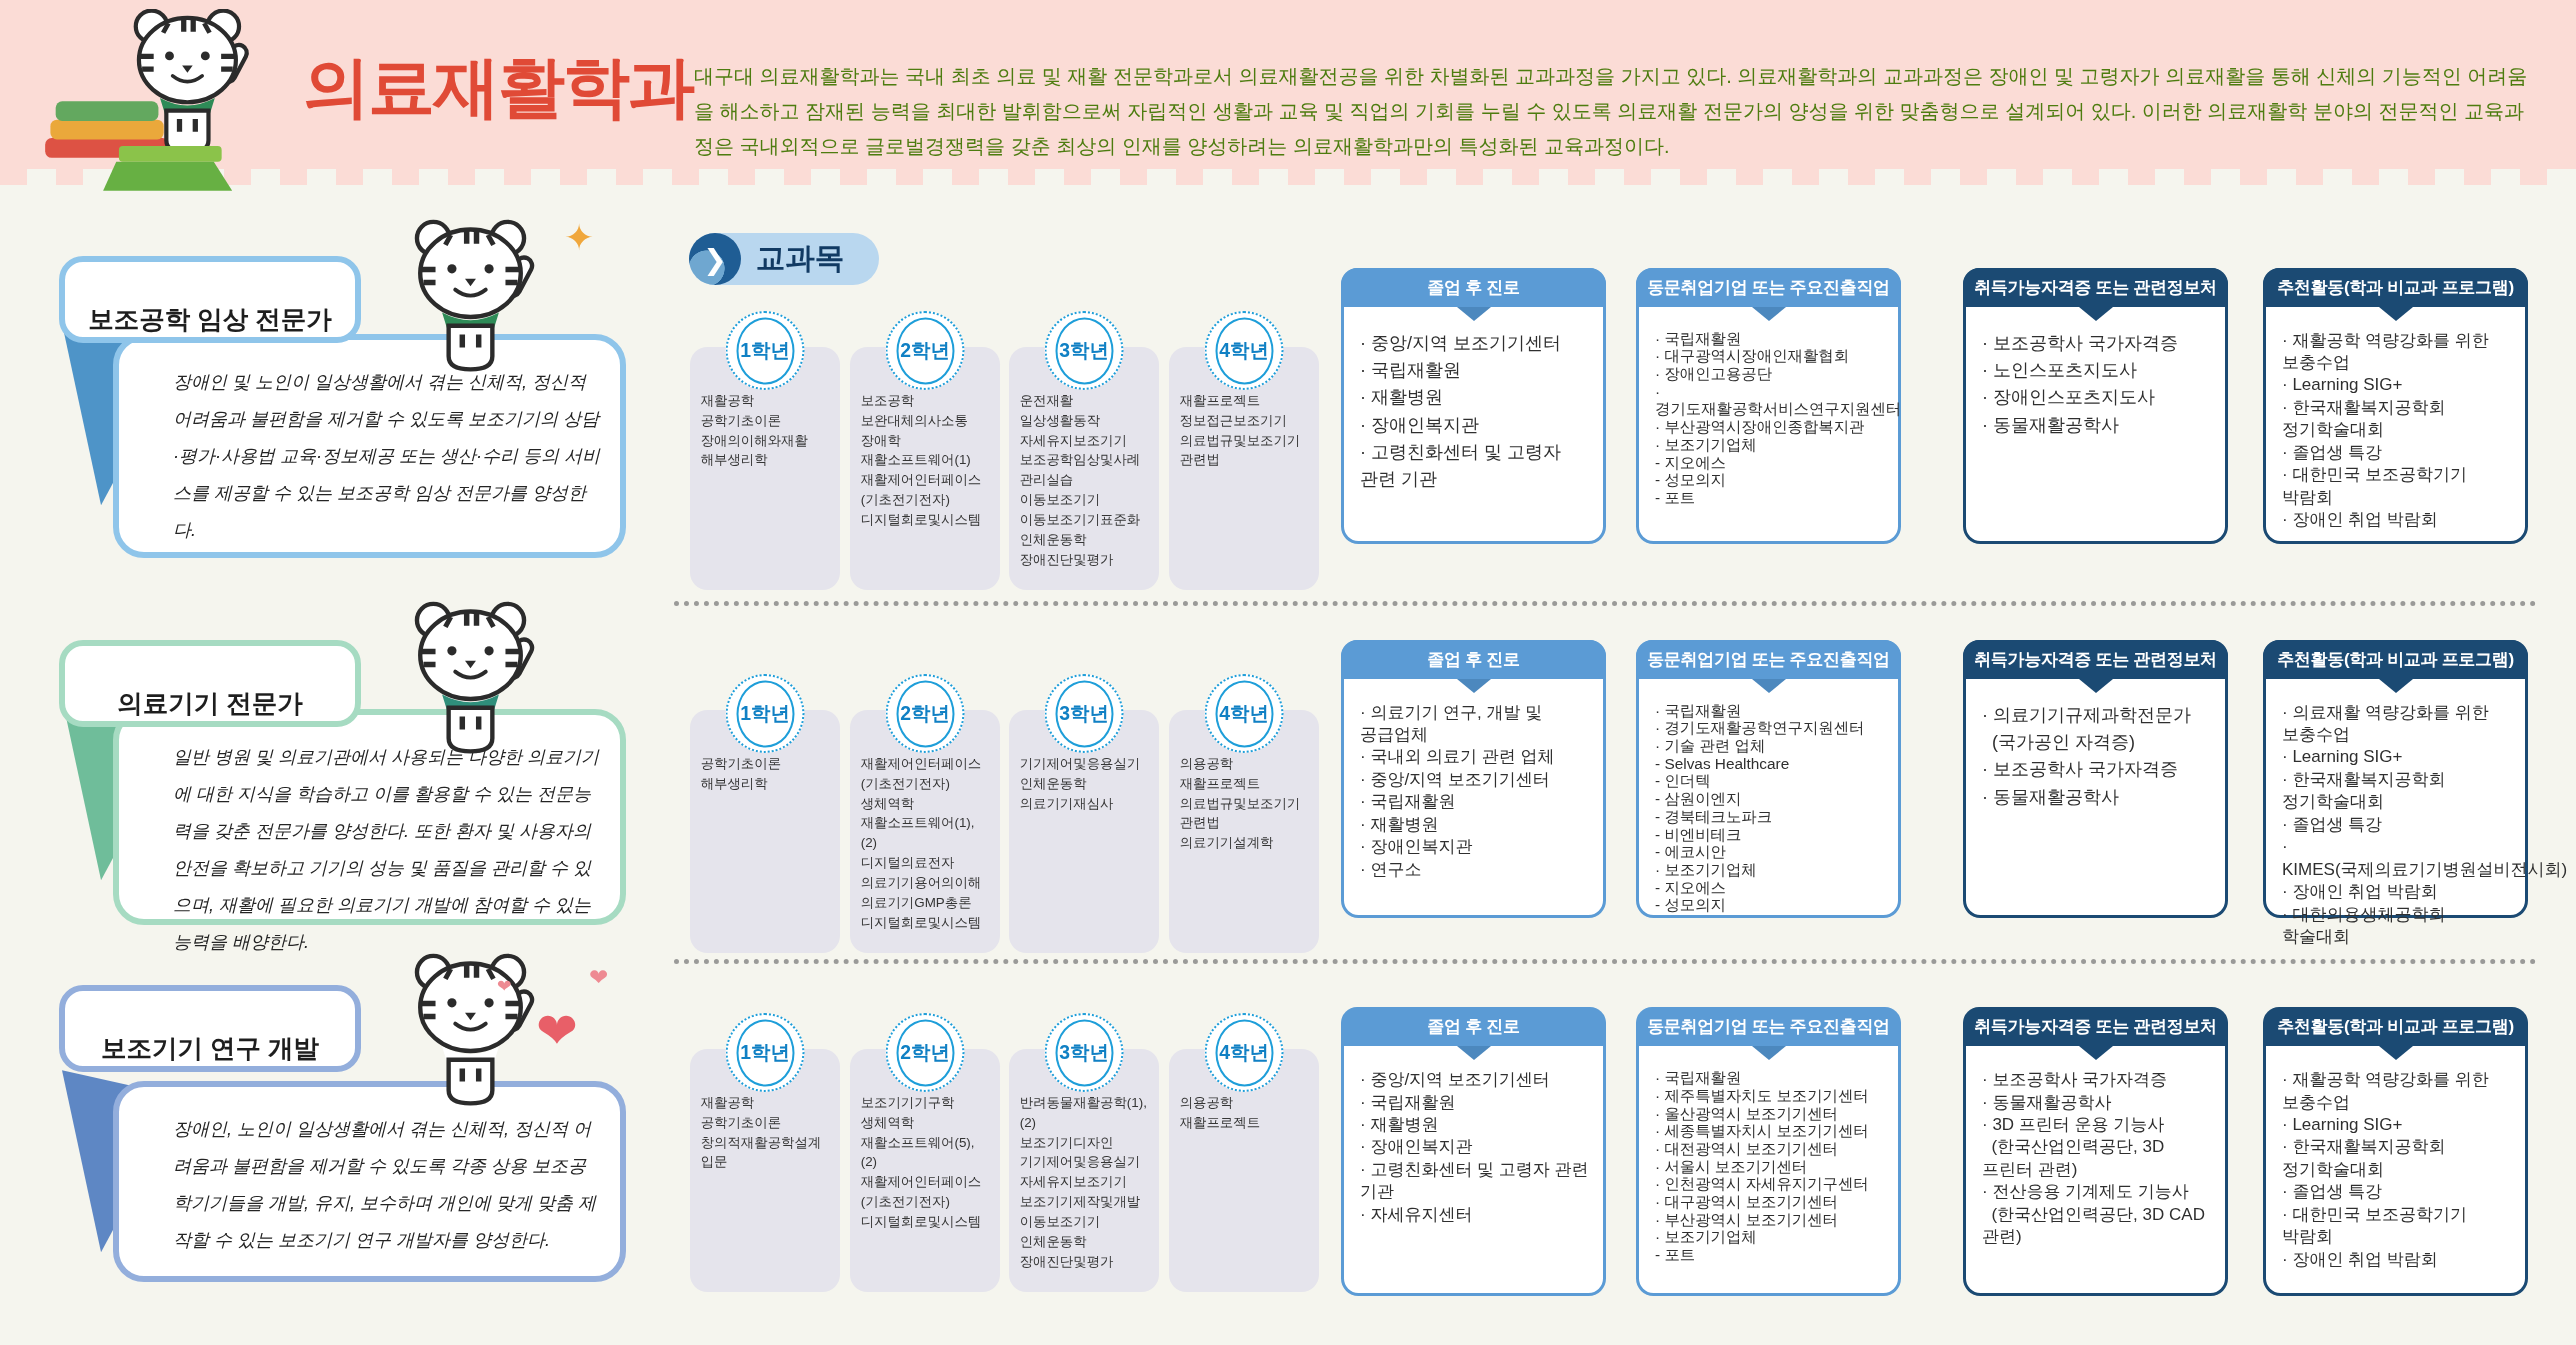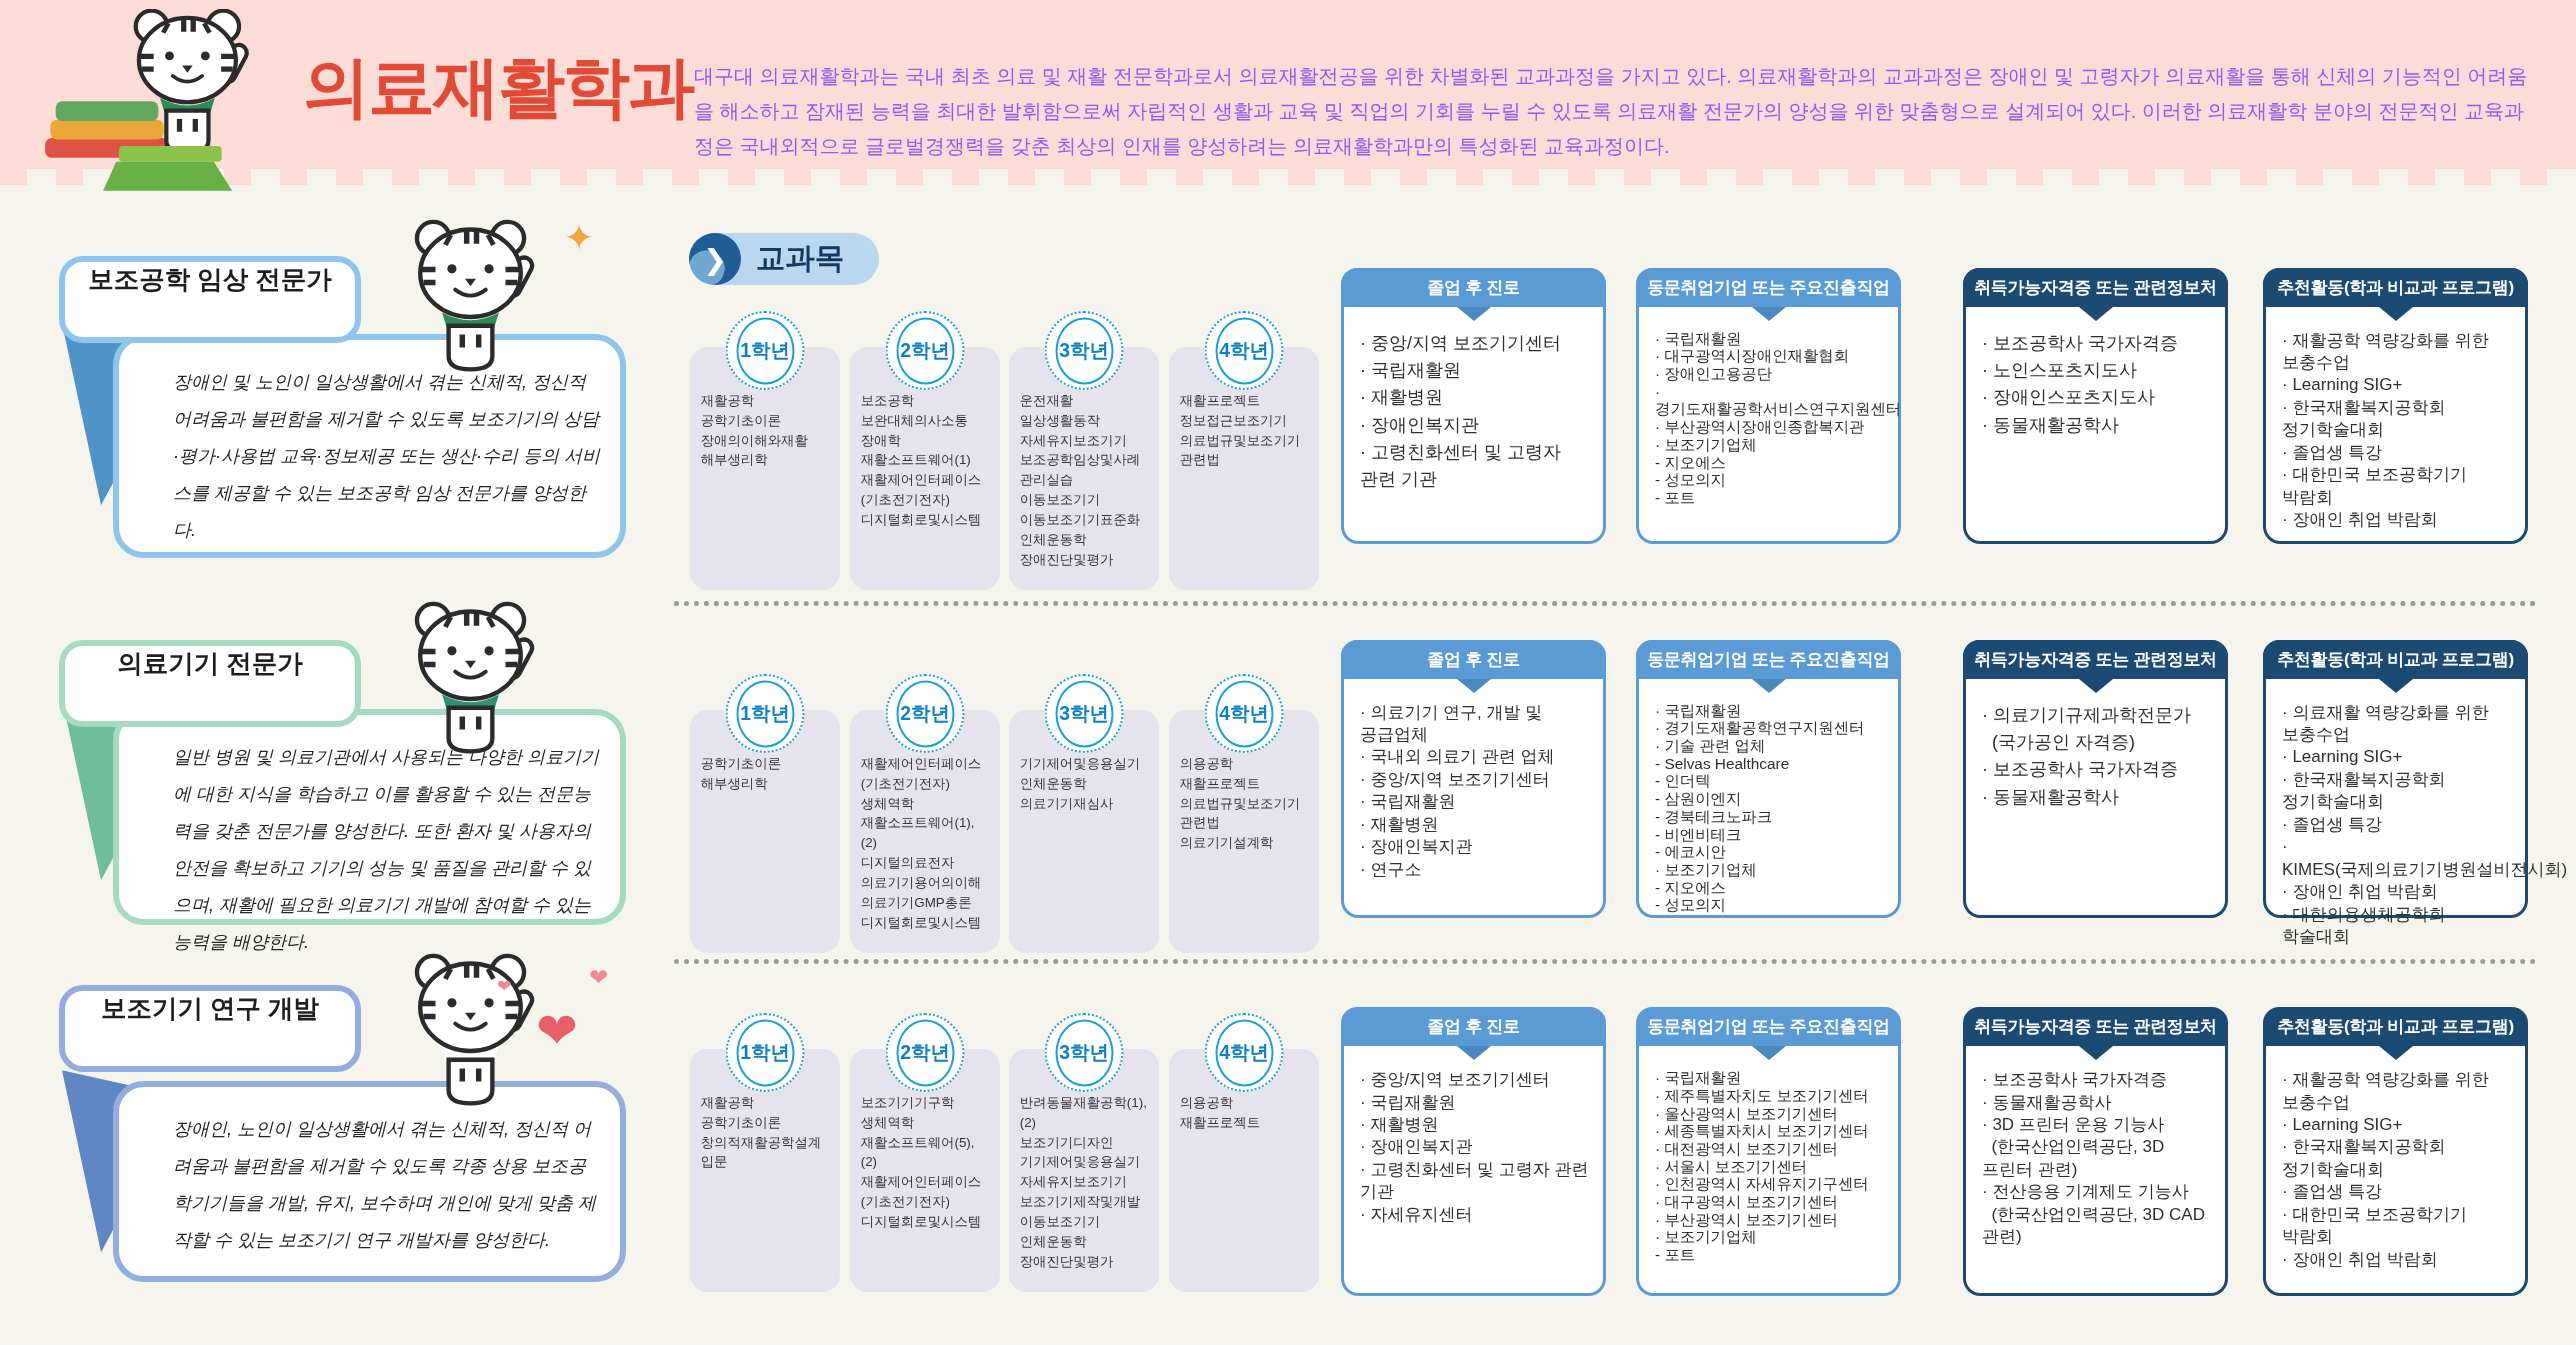--- a/index.html
+++ b/index.html
@@ -12,21 +12,21 @@
   body{font-family:"Liberation Sans","DejaVu Sans",sans-serif;background:#ddd;}
   .page{position:relative;width:2576px;height:1346px;background:var(--bg);overflow:hidden;}
 
   
   .header-band{position:absolute;left:0;top:0;width:100%;height:169px;background:var(--pink);}
   .header-teeth{position:absolute;left:0;top:169px;width:100%;height:16px;
     background:repeating-linear-gradient(90deg,var(--pink) 0 27px,transparent 27px 56px);}
   .dept-title{position:absolute;left:303px;top:42px;margin:0;font-size:67px;font-weight:900;
     color:var(--red);letter-spacing:-2px;}
   .intro{position:absolute;left:694px;top:59px;width:1843px;margin:0;font-size:20px;
-    line-height:1.75;color:#8b5cf6;}
+    line-height:1.75;color:#4d7c0f;}
   .mascot-main{position:absolute;left:35px;top:9.4px;width:235px;height:191px;}
 
   
   .kw-badge{position:absolute;left:689px;top:233px;height:52px;display:inline-flex;align-items:center;
     background:#B9D7EF;border-radius:29.5px;padding:0 35px 0 0;z-index:5;}
   .kw-icon{width:52px;height:52px;border-radius:50%;margin-right:14.7px;
     background:radial-gradient(circle at 34% 68%,#6FA7D0 0 36%,#1F5D94 37%);
     color:#fff;font-size:28px;font-weight:bold;display:flex;align-items:center;justify-content:center;}
   .kw-label{font-size:29.5px;font-weight:bold;color:#113A63;}
 
@@ -34,21 +34,21 @@
   .row{position:absolute;left:0;width:100%;}
   .row.r1{top:248px;height:365px;--bub-top:8px;--body-top:86px;--body-h:224px;--courses-top:99px;--cards-top:20px;--cards-h:276px;}
   .row.r2{top:630px;height:339px;--bub-top:10px;--body-top:79px;--body-h:216px;--courses-top:80px;--cards-top:10px;--cards-h:278px;}
   .row.r3{top:982px;height:365px;--bub-top:3.4px;--body-top:99px;--body-h:201px;--courses-top:67px;--cards-top:25.5px;--cards-h:288px;}
   .row.acc-blue{--acc:#8FC5EA;--acc-dark:#4E94C8;}
   .row.acc-mint{--acc:#A6DBC2;--acc-dark:#6FBD9A;}
   .row.acc-indigo{--acc:#93AEDC;--acc-dark:#5E87C4;}
 
   
   .bubble{position:absolute;left:59px;top:var(--bub-top);width:290px;height:75px;background:#fff;
-    border:6px solid var(--acc);border-radius:24px;display:flex;align-items:flex-start;justify-content:center;
+    border:6px solid var(--acc);border-radius:24px;display:flex;align-items:flex-end;justify-content:center;
     z-index:3;font-size:25.5px;font-weight:bold;color:#1e1e1e;white-space:nowrap;}
   .spec-body{position:absolute;left:113px;top:var(--body-top);width:513px;height:var(--body-h);
     background:#fff;border:6.7px solid var(--acc);border-radius:31px;z-index:2;box-sizing:border-box;
     padding:24px 20px 10.7px 54px;font-style:italic;}
   .spec-body p{margin:0;font-size:18px;line-height:2.06;color:var(--ink);}
   .tail{position:absolute;left:62px;top:calc(var(--body-top) - 10.7px);width:122px;height:182px;
     background:var(--acc-dark);clip-path:polygon(0 0,100% 15%,32% 100%);z-index:1;}
   .card-tiger{position:absolute;left:394px;top:-36px;width:153px;height:164px;z-index:4;}
   .accessory{position:absolute;z-index:4;line-height:1;}
   .sparkle{left:564px;top:-28px;font-size:36px;color:#F0A73C;}

